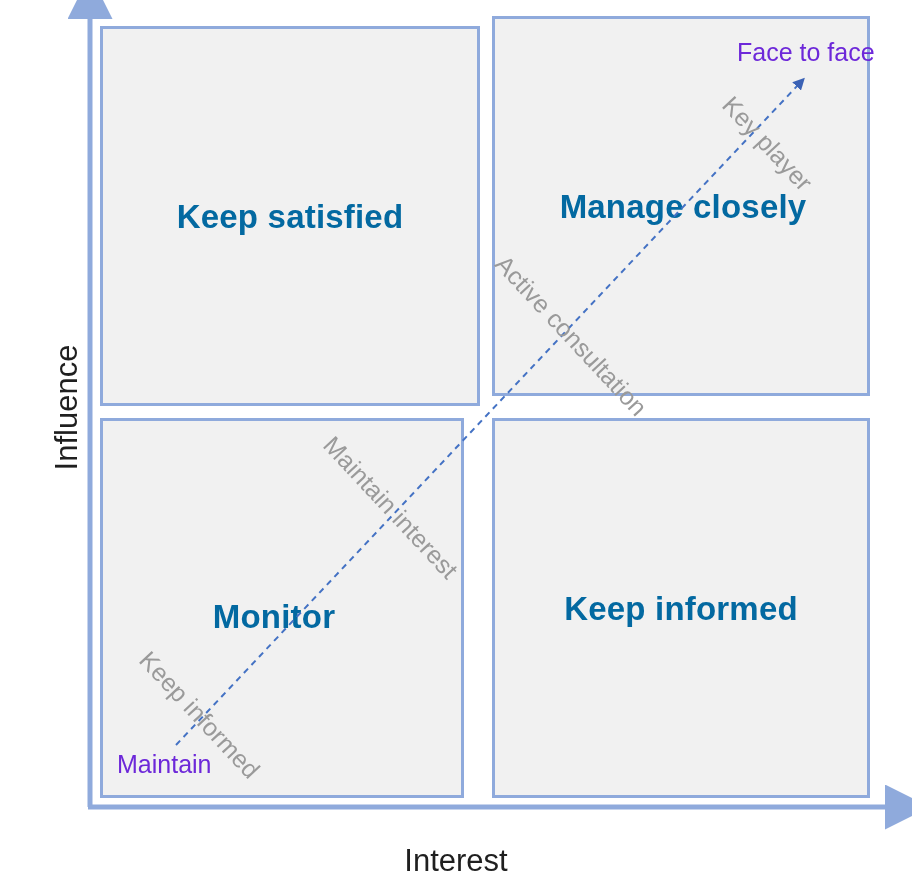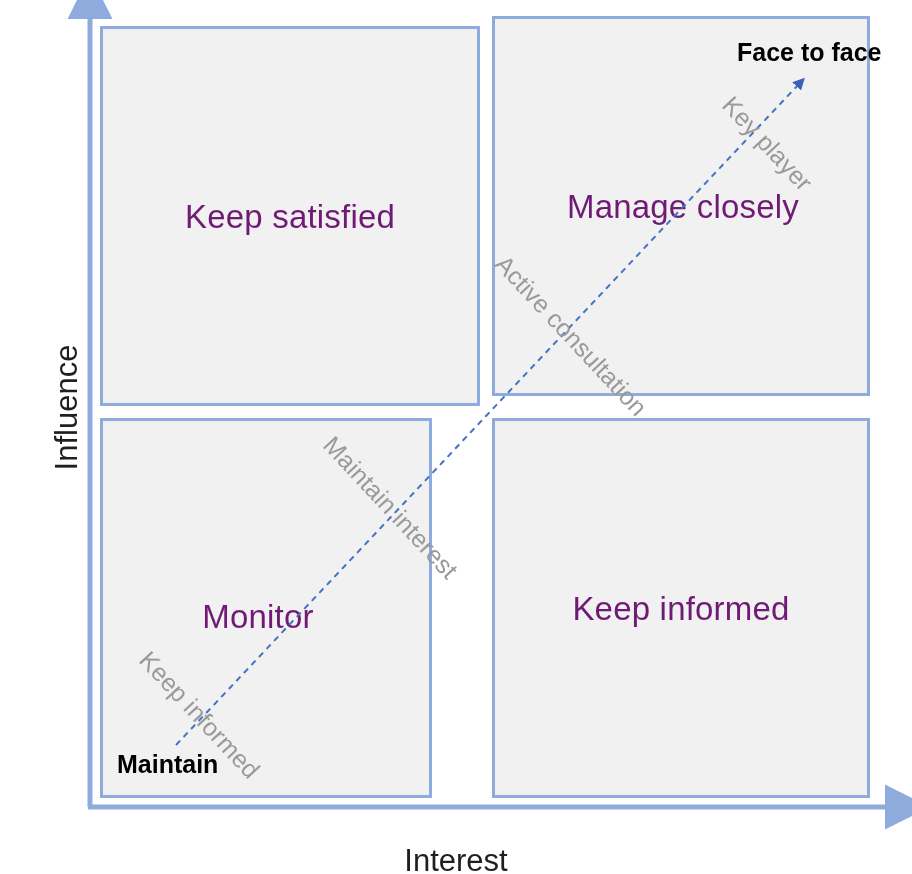--- a/index.html
+++ b/index.html
@@ -34,27 +34,27 @@
     position: absolute;
     box-sizing: border-box;
     background: #f1f1f1;
     border: 3px solid #8faadc;
     display: flex;
     align-items: center;
     justify-content: center;
   }
   #q-keep-satisfied { left: 100px; top: 26px;  width: 380px; height: 380px; }
   #q-manage-closely { left: 492px; top: 16px;  width: 378px; height: 380px; }
-  #q-monitor        { left: 100px; top: 418px; width: 332px; height: 380px; }
+  #q-monitor        { left: 100px; top: 418px; width: 364px; height: 380px; }
   #q-keep-informed  { left: 492px; top: 418px; width: 378px; height: 380px; }
 
   .quadrant-label {
     font-size: 33px;
-    font-weight: 400;
-    color: #701a75;
+    font-weight: 700;
+    color: #0369a1;
     letter-spacing: 0.2px;
     white-space: nowrap;
     line-height: 1;
   }
   
   #q-monitor .quadrant-label { transform: translate(-8px, 8px); }
   #q-manage-closely .quadrant-label { transform: translate(2px, 0px); }
 
   
   #diagonal-svg {
@@ -74,22 +74,22 @@
     color: #9a9a9a;
     white-space: nowrap;
     transform-origin: 0 50%;
     line-height: 1;
   }
 
   
   .endpoint-label {
     position: absolute;
     font-size: 25px;
-    font-weight: 700;
-    color: #000000;
+    font-weight: 400;
+    color: #6d28d9;
     white-space: nowrap;
     line-height: 1;
     text-align: right;
   }
   #label-written    { left: 117px; top: 752px; }
   #label-face-to-face { left: 737px; top: 40px; }
 
   
   #axis-title-influence {
     position: absolute;

